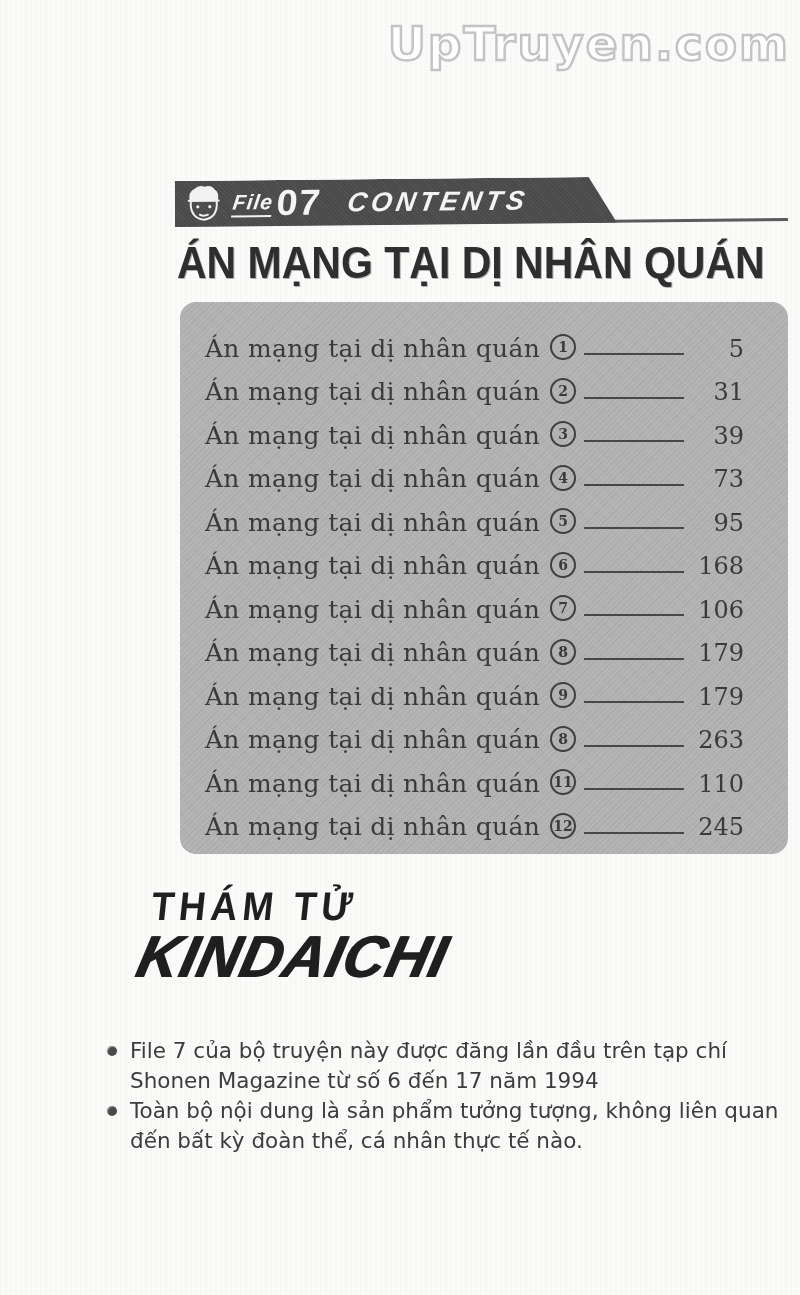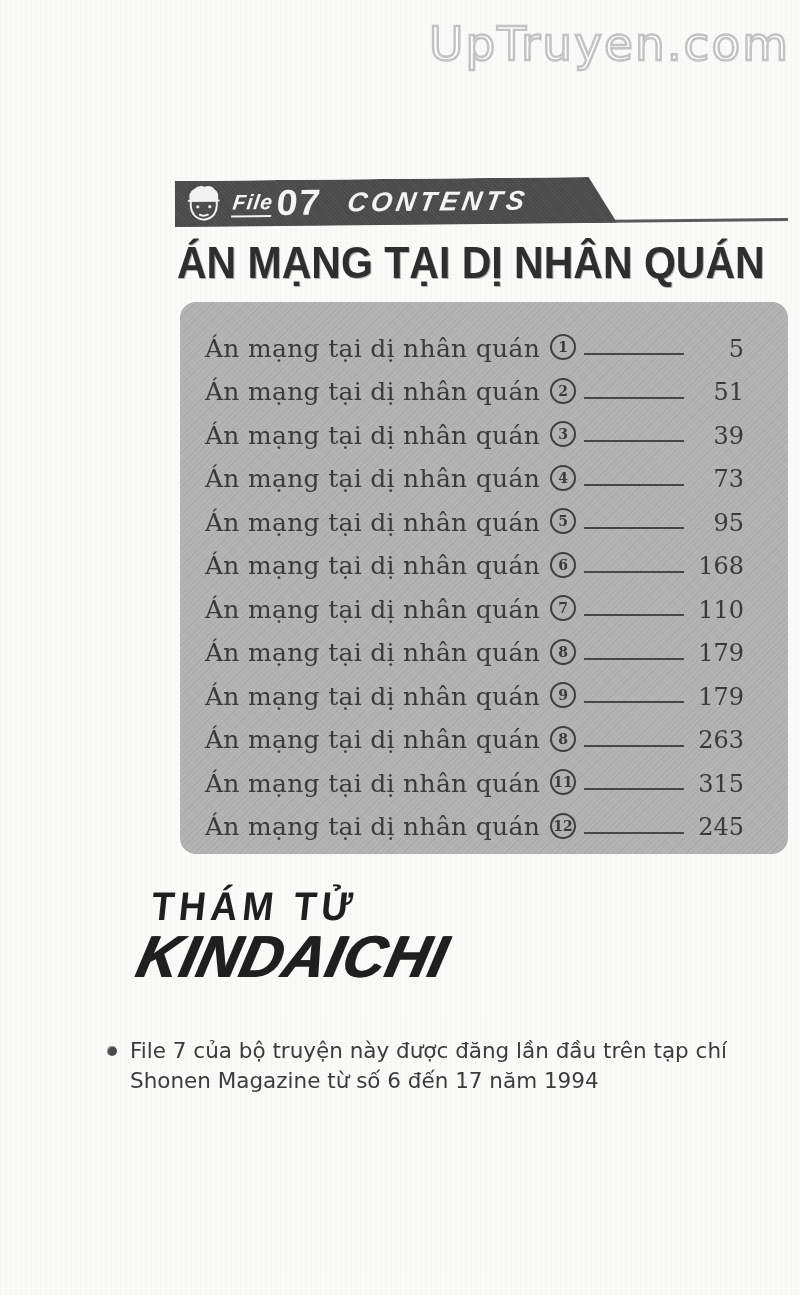--- a/index.html
+++ b/index.html
@@ -18,21 +18,21 @@
     background:
       repeating-linear-gradient(0deg, rgba(0,0,0,0.012) 0 1px, transparent 1px 4px),
       repeating-linear-gradient(90deg, rgba(0,0,0,0.012) 0 2px, transparent 2px 5px);
     pointer-events: none;
   }
 
   
   .watermark {
     position: absolute; top: 16px; right: 10px;
     font-family: "DejaVu Sans", sans-serif;
-    font-weight: normal;
+    font-weight: bold;
     font-size: 47px;
     letter-spacing: 2px;
     color: #ffffff;
     -webkit-text-stroke: 2.4px #c3c3c3;
     text-shadow: 0 0 1px #d8d8d8;
     white-space: nowrap;
   }
 
   
   .header-strip {
@@ -210,21 +210,21 @@
     <span class="toc-label">Án mạng tại dị nhân quán</span>
     <span class="circle-num">1</span>
     <span class="leader"></span>
     <span class="toc-page">5</span>
   </div>
 
   <div class="toc-row">
     <span class="toc-label">Án mạng tại dị nhân quán</span>
     <span class="circle-num">2</span>
     <span class="leader"></span>
-    <span class="toc-page">51</span>
+    <span class="toc-page">31</span>
   </div>
 
   <div class="toc-row">
     <span class="toc-label">Án mạng tại dị nhân quán</span>
     <span class="circle-num">3</span>
     <span class="leader"></span>
     <span class="toc-page">39</span>
   </div>
 
   <div class="toc-row">
@@ -245,49 +245,49 @@
     <span class="toc-label">Án mạng tại dị nhân quán</span>
     <span class="circle-num">6</span>
     <span class="leader"></span>
     <span class="toc-page">168</span>
   </div>
 
   <div class="toc-row">
     <span class="toc-label">Án mạng tại dị nhân quán</span>
     <span class="circle-num">7</span>
     <span class="leader"></span>
+    <span class="toc-page">106</span>
+  </div>
+
+  <div class="toc-row">
+    <span class="toc-label">Án mạng tại dị nhân quán</span>
+    <span class="circle-num">8</span>
+    <span class="leader"></span>
+    <span class="toc-page">179</span>
+  </div>
+
+  <div class="toc-row">
+    <span class="toc-label">Án mạng tại dị nhân quán</span>
+    <span class="circle-num">9</span>
+    <span class="leader"></span>
+    <span class="toc-page">179</span>
+  </div>
+
+  <div class="toc-row">
+    <span class="toc-label">Án mạng tại dị nhân quán</span>
+    <span class="circle-num">8</span>
+    <span class="leader"></span>
+    <span class="toc-page">263</span>
+  </div>
+
+  <div class="toc-row">
+    <span class="toc-label">Án mạng tại dị nhân quán</span>
+    <span class="circle-num">11</span>
+    <span class="leader"></span>
     <span class="toc-page">110</span>
-  </div>
-
-  <div class="toc-row">
-    <span class="toc-label">Án mạng tại dị nhân quán</span>
-    <span class="circle-num">8</span>
-    <span class="leader"></span>
-    <span class="toc-page">179</span>
-  </div>
-
-  <div class="toc-row">
-    <span class="toc-label">Án mạng tại dị nhân quán</span>
-    <span class="circle-num">9</span>
-    <span class="leader"></span>
-    <span class="toc-page">179</span>
-  </div>
-
-  <div class="toc-row">
-    <span class="toc-label">Án mạng tại dị nhân quán</span>
-    <span class="circle-num">8</span>
-    <span class="leader"></span>
-    <span class="toc-page">263</span>
-  </div>
-
-  <div class="toc-row">
-    <span class="toc-label">Án mạng tại dị nhân quán</span>
-    <span class="circle-num">11</span>
-    <span class="leader"></span>
-    <span class="toc-page">315</span>
   </div>
 
   <div class="toc-row">
     <span class="toc-label">Án mạng tại dị nhân quán</span>
     <span class="circle-num">12</span>
     <span class="leader"></span>
     <span class="toc-page">245</span>
   </div>
 </div>
 
@@ -295,13 +295,17 @@
   <div class="logo-line1">THÁM TỬ</div>
   <div class="logo-line2">KINDAICHI</div>
 </div>
 
 <div class="notes" id="notes">
   <div class="note-item">
     <span class="bullet-dot"></span>
     <span class="note-text">File 7 của bộ truyện này được đăng lần đầu trên tạp chí Shonen Magazine từ số 6 đến 17 năm 1994</span>
   </div>
 
+  <div class="note-item">
+    <span class="bullet-dot"></span>
+    <span class="note-text">Toàn bộ nội dung là sản phẩm tưởng tượng, không liên quan đến bất kỳ đoàn thể, cá nhân thực tế nào.</span>
+  </div>
 </div>
 
 </body></html>

